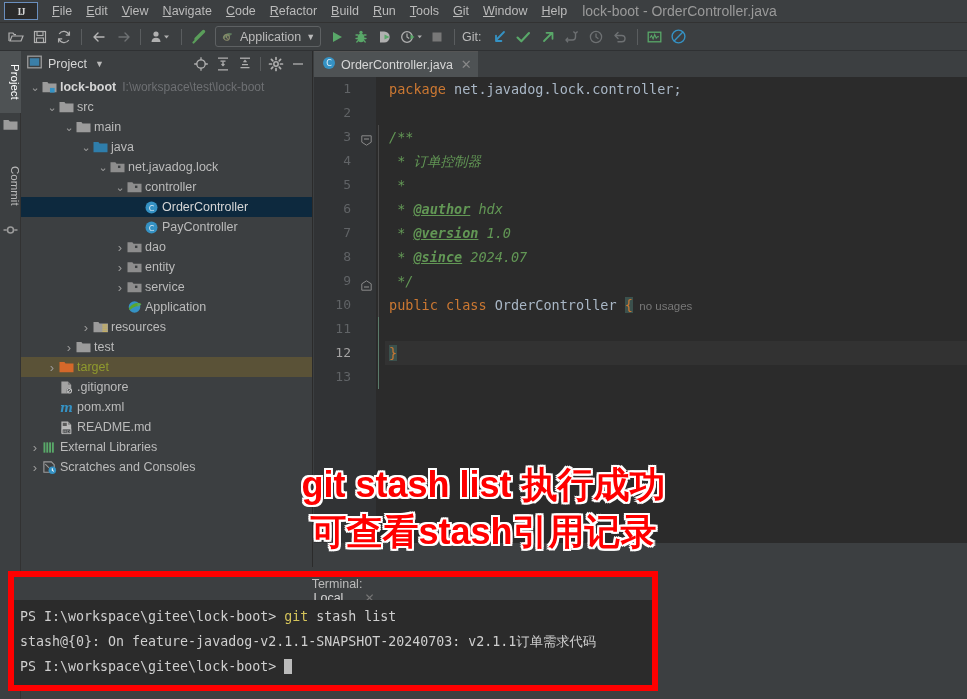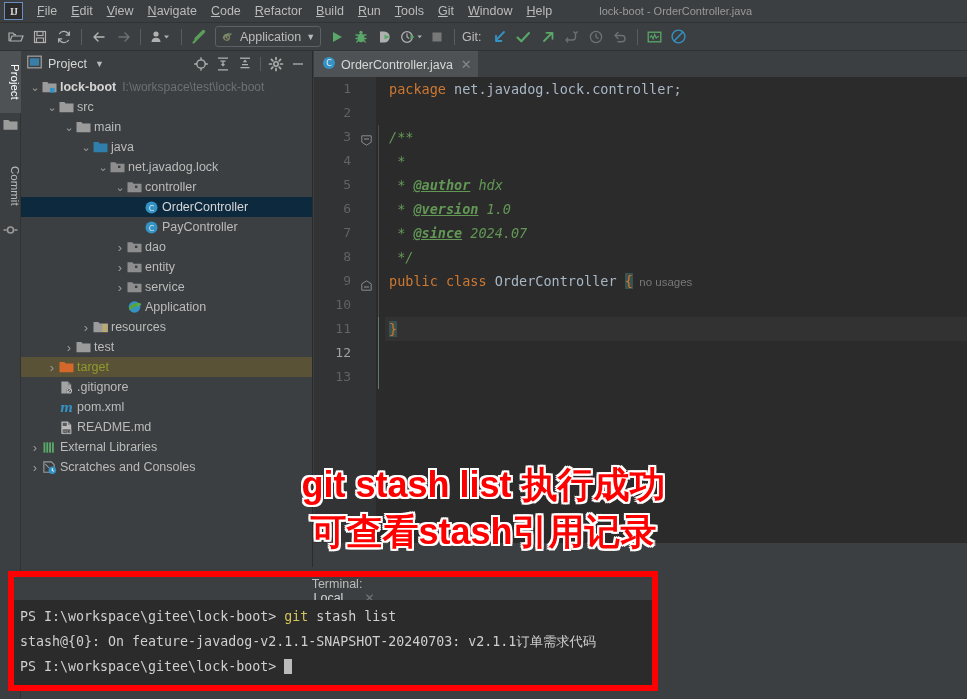--- a/index.html
+++ b/index.html
@@ -12,33 +12,33 @@
   }
   #app { position: relative; width: 967px; height: 699px; background: #3c3f41; }
 
   
   .menubar {
     position: absolute; left: 0; top: 0; width: 967px; height: 23px;
     background: #3c3f41; display: flex; align-items: center;
     border-bottom: 1px solid #323232;
   }
   .ij-logo {
-    width: 19px; height: 18px; margin-left: 4px; margin-right: 7px;
+    width: 34px; height: 18px; margin-left: 4px; margin-right: 7px;
     border: 1px solid #6a8ebd; background: #2b2b2b;
     display: flex; align-items: center; justify-content: center;
     font-size: 10px; color: #d6d6d6; font-weight: bold;
     font-family: "Liberation Serif", serif; letter-spacing: -1px;
   }
   .menu-item {
     font-size: 12.5px; color: #bbbbbb; padding: 2px 7px; cursor: default;
     white-space: nowrap;
   }
   .menu-item .mn { text-decoration: underline; }
   .win-title {
-    margin-left: 40px; font-size: 11px; color: #9a9a9a; white-space: nowrap;
+    margin-left: 8px; font-size: 14px; color: #9a9a9a; white-space: nowrap;
   }
 
   
   .toolbar {
     position: absolute; left: 0; top: 23px; width: 967px; height: 28px;
     background: #3c3f41; display: flex; align-items: center;
     border-bottom: 1px solid #2f3133;
   }
   .tb-btn {
     width: 24px; height: 24px; display: flex; align-items: center;
@@ -695,20 +695,21 @@
               <path d="M3 7h5" stroke="#8a8a8a" stroke-width="1.1"></path>
             </svg>
         </div>
       </div>
       <div class="guideline" style="top:48px; height:192px;"></div>
       <div class="guideline2" style="top:240px; height:72px;"></div>
       <div class="codelines" id="codelines">
           <div class="cl"><span class="k-kw">package </span><span class="k-txt">net.javadog.lock.controller;</span></div>
           <div class="cl">&nbsp;</div>
           <div class="cl"><span class="k-cmt">/**</span></div>
+          <div class="cl"><span class="k-cmt"> * 订单控制器</span></div>
           <div class="cl"><span class="k-cmt"> *</span></div>
           <div class="cl"><span class="k-cmt"> * </span><span class="k-tag">@author</span><span class="k-cmt"> hdx</span></div>
           <div class="cl"><span class="k-cmt"> * </span><span class="k-tag">@version</span><span class="k-cmt"> 1.0</span></div>
           <div class="cl"><span class="k-cmt"> * </span><span class="k-tag">@since</span><span class="k-cmt"> 2024.07</span></div>
           <div class="cl"><span class="k-cmt"> */</span></div>
           <div class="cl"><span class="k-kw">public class </span><span class="k-cls">OrderController </span><span class="k-brace">{</span><span class="k-hint">  no usages</span></div>
           <div class="cl">&nbsp;</div>
           <div class="cl cur"><span class="k-brace">}</span></div>
           <div class="cl">&nbsp;</div>
         </div>

